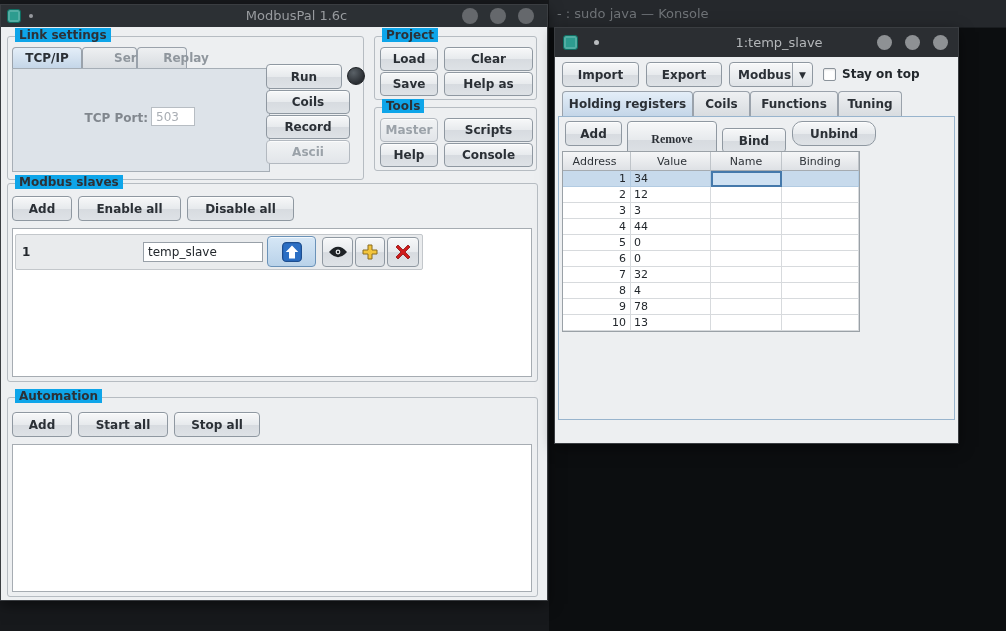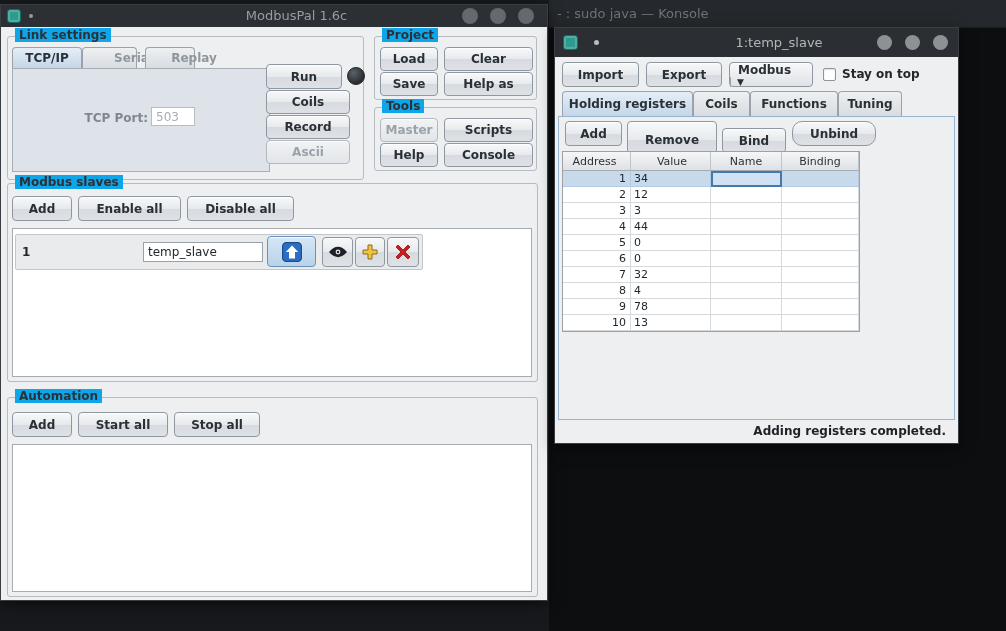--- a/index.html
+++ b/index.html
@@ -54,21 +54,21 @@
 
   .tcp-panel { position:absolute; background:#dde3e9; border:1px solid #a6aeb6; }
   .white-box { position:absolute; background:#fff; border:1px solid #a6acb2; }
   .slave-row { position:absolute; background:#e9ebed; border:1px solid #c3c7cb; border-radius:2px; }
 
   .tfield { position:absolute; border:1px solid #98a0a8; background:#fff; font-family:"DejaVu Sans","Liberation Sans",sans-serif; font-size:12px; color:#22272c; padding:0 4px; outline:none; }
   .tfield.dim { color:#a9aeb4; border-color:#b7bdc3; }
 
   .led { position:absolute; width:18px; height:18px; border-radius:50%; background:radial-gradient(circle at 35% 30%,#5a6167,#2a2e33 70%); border:1px solid #1c1f23; }
 
-  .combo { position:absolute; display:flex; align-items:stretch; background:linear-gradient(#f7f8f9,#dfe3e7); border:1px solid #8f98a1; border-radius:4px; box-shadow:inset 0 1px 0 rgba(255,255,255,.7);flex-direction:column; }
+  .combo { position:absolute; display:flex; align-items:stretch; background:linear-gradient(#f7f8f9,#dfe3e7); border:1px solid #8f98a1; border-radius:4px; box-shadow:inset 0 1px 0 rgba(255,255,255,.7); }
   .combo-text { flex:1; display:flex; align-items:center; padding-left:8px; font-weight:bold; font-size:12px; color:#2b3036; }
   .combo-arrow { width:20px; border-left:1px solid #9aa2ab; display:flex; align-items:center; justify-content:center; font-size:9px; color:#2b3036; }
 
   .checkbox { position:absolute; width:13px; height:13px; background:#fff; border:1px solid #8b939b; border-radius:2px; box-shadow:inset 0 1px 2px rgba(0,0,0,.12); }
   .cb-label { position:absolute; font-weight:bold; font-size:12px; color:#22272c; white-space:nowrap; }
 
   .tabpanel { position:absolute; border:1px solid #98b4cd; background:#edeff1; }
 
   .rtable { position:absolute; border:1px solid #9aa1a7; background:#fff; }
   .thead { display:flex; height:19px; }
@@ -109,21 +109,21 @@
 
   <div class="group" style="left:6px;top:31px;width:357px;height:144px;">
     <span class="gtitle">Link settings</span>
   </div>
   <div class="tab sel" style="left:11px;top:42px;width:70px;height:21px;">
       <span>TCP/IP</span>
     </div>
   <div class="tab dim" style="left:81px;top:42px;width:55px;height:21px;">
       <span>Serial</span>
     </div>
-  <div class="tab dim" style="left:144px;top:42px;width:40px;height:21px;">
+  <div class="tab dim" style="left:136px;top:42px;width:40px;height:21px;">
       <span>Replay</span>
     </div>
   <div class="tcp-panel" style="left:11px;top:63px;width:258px;height:104px;"></div>
   <span class="plabel" style="left:42px;top:106px;width:105px;">TCP Port:</span>
   <input class="tfield dim" style="left: 150px; top: 102px; width: 44px; height: 19px;" value="503">
   <div class="btn" style="left:265px;top:59px;width:76px;height:25px;">
       <span>Run</span>
     </div>
   <span class="led" style="left:346px;top:62px;"></span>
   <div class="btn" style="left:265px;top:85px;width:84px;height:24px;">
@@ -265,21 +265,21 @@
   <div class="tab" style="left:195px;top:63px;width:88px;height:25px;">
       <span>Functions</span>
     </div>
   <div class="tab" style="left:283px;top:63px;width:64px;height:25px;">
       <span>Tuning</span>
     </div>
 
   <div class="btn" style="left:10px;top:93px;width:57px;height:25px;">
       <span>Add</span>
     </div>
-  <div class="btn" style="left:72px;top:93px;width:90px;height:37px;">
+  <div class="btn" style="left:72px;top:93px;width:90px;height:37px;font-family:Liberation Serif, serif;">
       <span>Remove</span>
     </div>
   <div class="btn" style="left:167px;top:93px;width:64px;height:25px;margin-top:7px;">
       <span>Bind</span>
     </div>
   <div class="btn" style="left:237px;top:93px;width:84px;height:25px;border-radius:10px;">
       <span>Unbind</span>
     </div>
 
   <div class="rtable" style="left:7px;top:123px;width:298px;">
@@ -344,14 +344,13 @@
       <div class="td w-bind"></div>
     </div>
     <div class="trow">
       <div class="td w-addr">10</div>
       <div class="td w-val">13</div>
       <div class="td w-name"></div>
       <div class="td w-bind"></div>
     </div>
   </div>
 
-  <span class="status" style="right:12px;top:396px;">Adding registers completed.</span>
 </div>
 
 </body></html>

